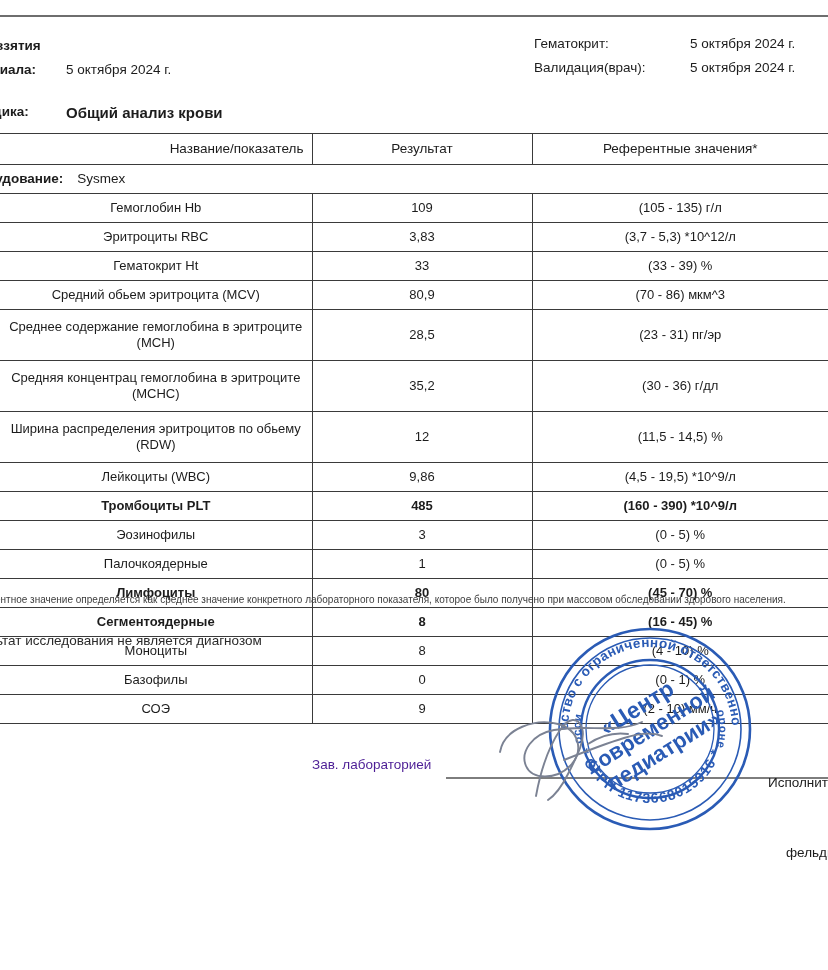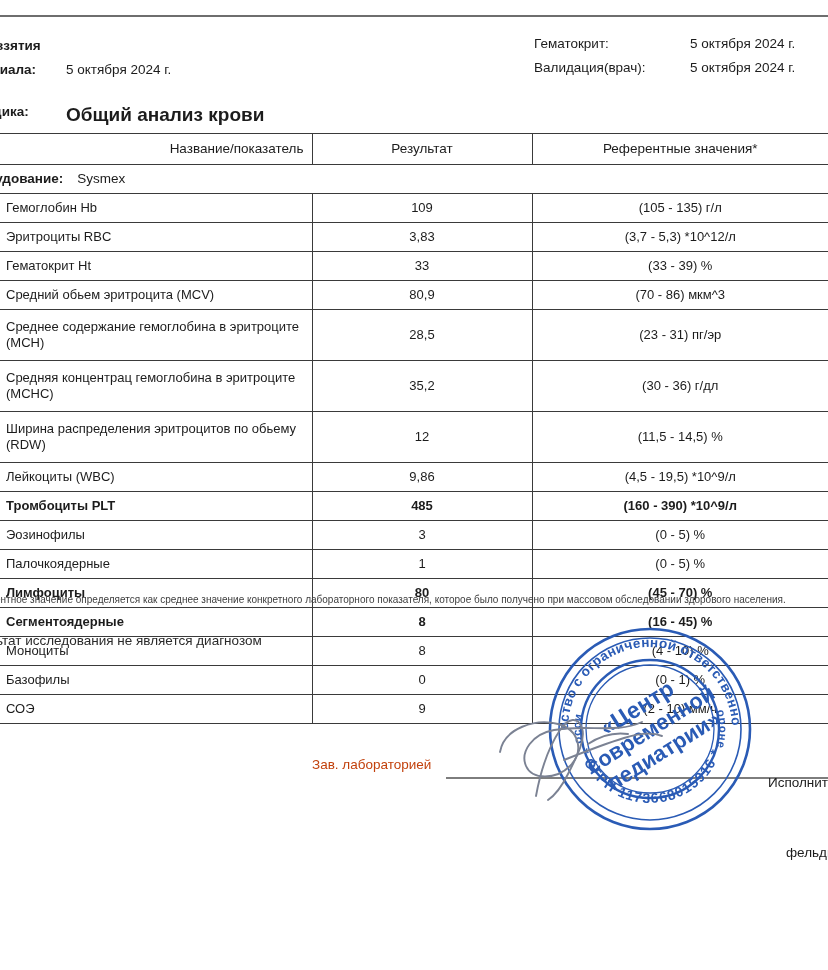--- a/index.html
+++ b/index.html
@@ -42,21 +42,21 @@
   .hdr-left-value {
     position: absolute;
     font-size: 13.5px;
     white-space: nowrap;
     color: #1c1c1c;
   }
   .l-date-taken   { left: -40px; top: 2px; }
   .l-material     { left: -40px; top: 26px; }
   .v-material     { left: 66px;  top: 26px; }
   .l-method       { left: -40px; top: 68px; }
-  .v-method       { left: 66px;  top: 68px; font-weight: bold; font-size: 19px; }
+  .v-method       { left: 66px;  top: 68px; font-weight: bold; font-size: 15px; }
 
   .hdr-right {
     position: absolute;
     left: 534px;
     top: 0;
     width: 300px;
   }
   .hdr-right-row {
     position: relative;
     height: 24px;
@@ -97,21 +97,21 @@
   .lab-table tr > th:last-child  { border-right: none; }
 
   .lab-table th {
     font-weight: normal;
     font-size: 13.5px;
     height: 24px;
   }
   .th-name { text-align: right !important; padding-right: 8px !important; }
 
   .cell-name {
-    text-align: left;
+    text-align: center;
     padding-left: 10px;
     padding-right: 10px;
   }
   .cell-res, .cell-ref { text-align: center; }
 
   .row-equip td {
     text-align: left;
     padding-left: 0;
     border-left: none;
     border-right: none;
@@ -150,21 +150,21 @@
     color: #2a2a2a;
     white-space: nowrap;
   }
 
   
   .sig-label {
     position: absolute;
     left: 312px;
     top: 757px;
     font-size: 13.5px;
-    color: #c2410c;
+    color: #4c1d95;
     white-space: nowrap;
   }
   .sig-line {
     position: absolute;
     left: 446px;
     top: 777px;
     width: 382px;
     height: 1.6px;
     background: #7d7d7d;
   }

